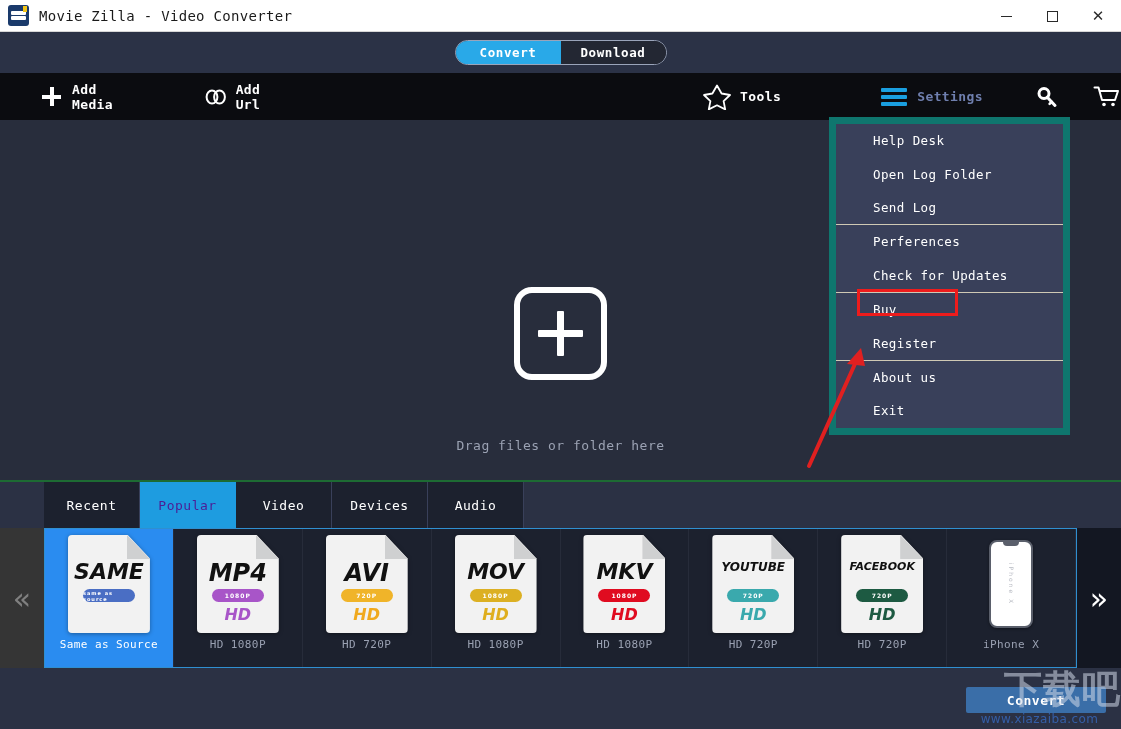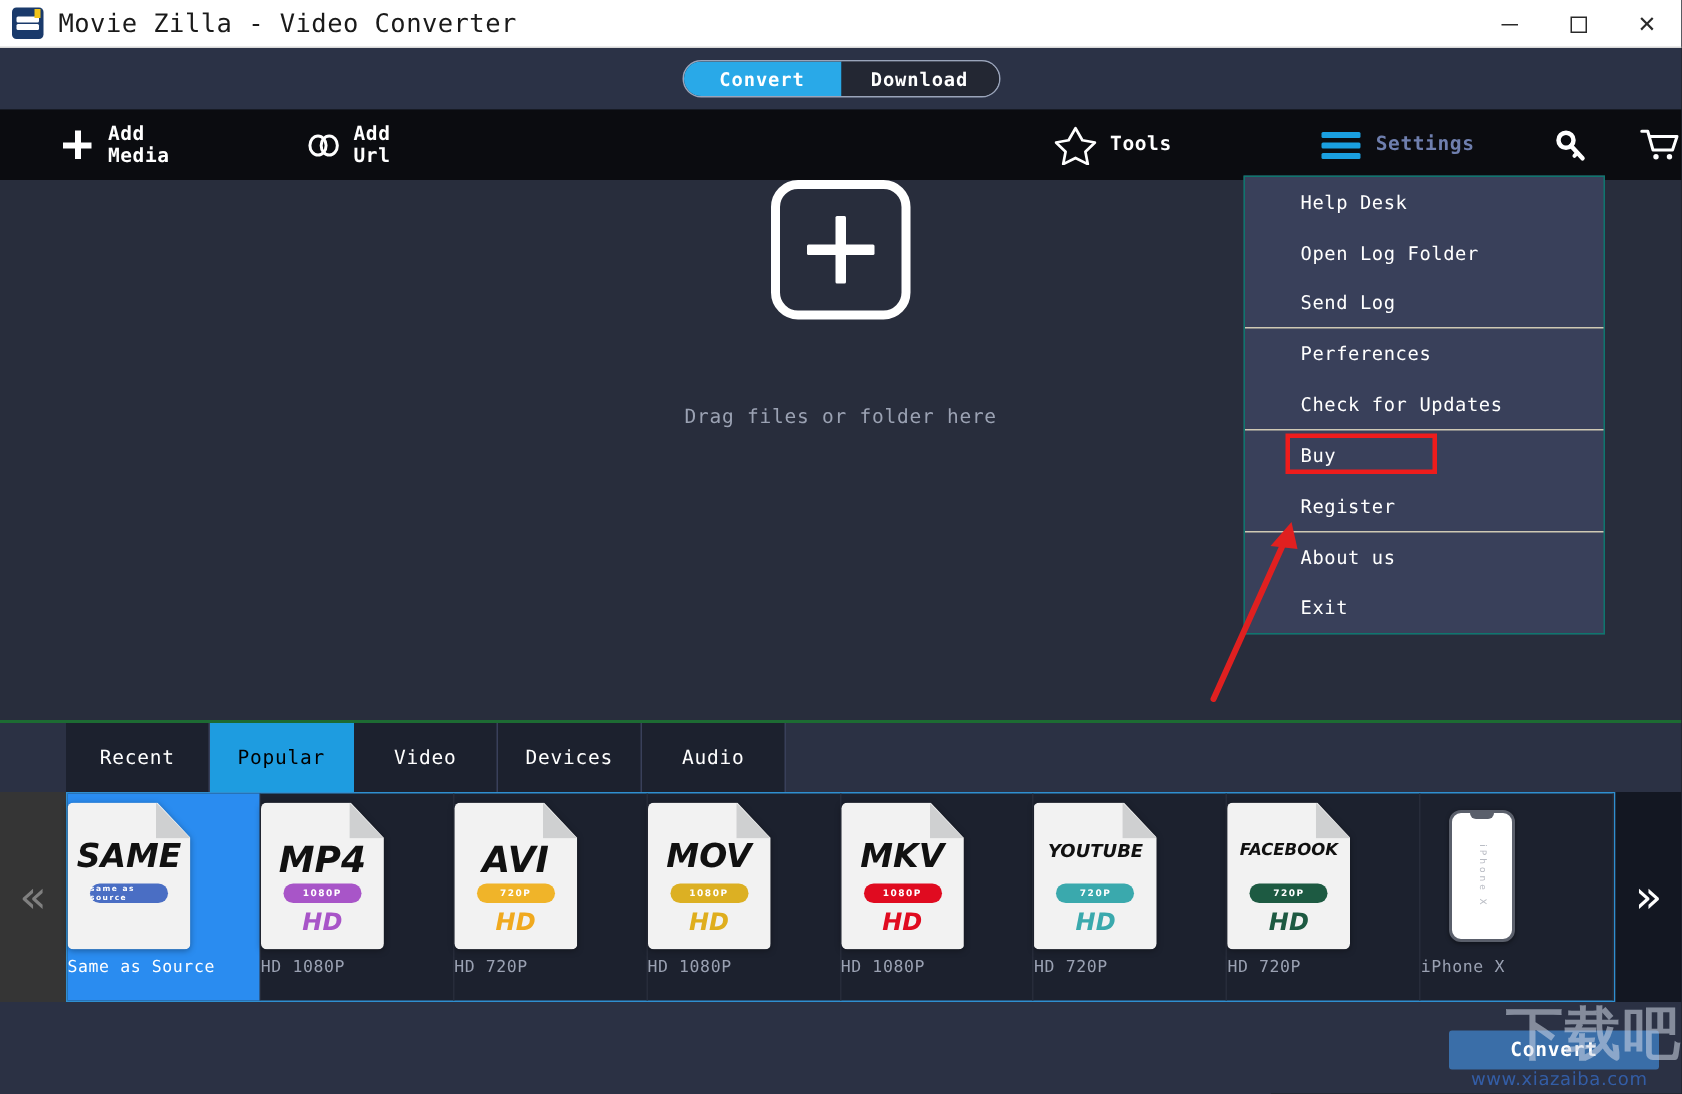--- a/index.html
+++ b/index.html
@@ -25,21 +25,21 @@
   .app-logo::before {
     content: ""; position: absolute; left: 3px; top: 6px;
     width: 15px; height: 4px; background: #fff; border-radius: 1px;
     box-shadow: 0 5px 0 0 #fff;
   }
   .app-logo::after {
     content: ""; position: absolute; right: 2px; top: 1px;
     width: 4px; height: 6px; background: #f0c419;
   }
   .app-title {
-    margin-left: 10px; font-size: 17px; color: #1a1a1a;
+    margin-left: 10px; font-size: 14px; color: #1a1a1a;
     letter-spacing: 0.3px; white-space: nowrap;
   }
   .win-controls { margin-left: auto; display: flex; height: 100%; }
   .win-btn {
     width: 46px; height: 32px; display: flex; align-items: center;
     justify-content: center; color: #2a2a2a; font-size: 14px;
     cursor: default;
   }
   .glyph-min { width: 11px; height: 1px; background: #2a2a2a; }
   .glyph-max { width: 11px; height: 11px; border: 1.3px solid #2a2a2a; }
@@ -99,37 +99,37 @@
   .tb-cart { width: 28px; height: 24px; }
 
   
   .mainarea {
     position: absolute; top: 120px; left: 0; width: 1121px; height: 361px;
     background: #282d3c;
   }
   .dropzone {
     position: absolute; left: 0; top: 0; width: 1121px; height: 361px;
     display: flex; flex-direction: column; align-items: center;
-    justify-content: flex-start; padding-bottom: 10px;
+    justify-content: flex-end; padding-bottom: 28px;
   }
   .plusbox {
     width: 93px; height: 93px; border: 6px solid #ffffff;
     border-radius: 18px; position: relative; margin-bottom: 58px;
   }
   .plusbox::before, .plusbox::after {
     content: ""; position: absolute; background: #ffffff; border-radius: 1px;
   }
   .plusbox::before { left: 18px; top: 37px; width: 45px; height: 7px; }
   .plusbox::after { left: 37px; top: 18px; width: 7px; height: 45px; }
   .droptext { color: #9ba2b3; font-size: 13px; letter-spacing: 0.5px; }
 
   
   .dropdown {
     position: absolute; left: 829px; top: 117px; width: 241px;
-    background: #39405a; border: 1px solid #0f766e;
+    background: #39405a; border: 7px solid #0f766e;
     z-index: 40;
   }
   .dd-group { border-bottom: 1px solid #cfc9b4; }
   .dd-group:last-child { border-bottom: none; }
   .dd-item {
     height: 33.4px; display: flex; align-items: center;
     padding-left: 37px; color: #ffffff; font-size: 12.5px;
     letter-spacing: 0.4px; cursor: default; position: relative;
   }
 
@@ -155,42 +155,42 @@
   }
   .tabrow {
     position: absolute; left: 44px; top: 0; height: 46px; display: flex;
   }
   .tab {
     width: 96px; height: 46px; display: flex; align-items: center;
     justify-content: center; background: #1c212e; color: #ffffff;
     font-size: 13px; letter-spacing: 0.5px; cursor: default;
     border-right: 1px solid #39405a;
   }
-  .tab.active { background: #1e9ce0; color: #000000; border-right-color: #1e9ce0; }
+  .tab.active { background: #1e9ce0; color: #4c1d95; border-right-color: #1e9ce0; }
 
   
   .carousel {
     position: absolute; left: 44px; top: 46px; width: 1033px; height: 140px;
     border: 1px solid #2f8fd0; background: #1c212e; display: flex;
   }
   .arrow-left {
     position: absolute; left: 0; top: 46px; width: 44px; height: 140px;
     background: #353535; display: flex; align-items: center;
     justify-content: center; color: #808080; font-size: 30px;
     font-family: "DejaVu Sans", sans-serif; cursor: default;
   }
   .arrow-right {
     position: absolute; left: 1077px; top: 46px; width: 44px; height: 140px;
     background: #131722; display: flex; align-items: center;
     justify-content: center; color: #ffffff; font-size: 30px;
     font-family: "DejaVu Sans", sans-serif; cursor: default;
   }
   .fcard {
     width: 129px; height: 138px; display: flex; flex-direction: column;
-    cursor: default; border-right: 1px solid #272c3a;
+    align-items: center; cursor: default; border-right: 1px solid #272c3a;
     padding-top: 6px;
   }
   .fcard.selected { background: #2a8cf0; }
   .fcard .thumb {
     width: 82px; height: 98px; position: relative;
   }
   .fileicon {
     width: 82px; height: 98px; position: relative;
     filter: drop-shadow(0 1px 2px rgba(0,0,0,0.35));
   }

